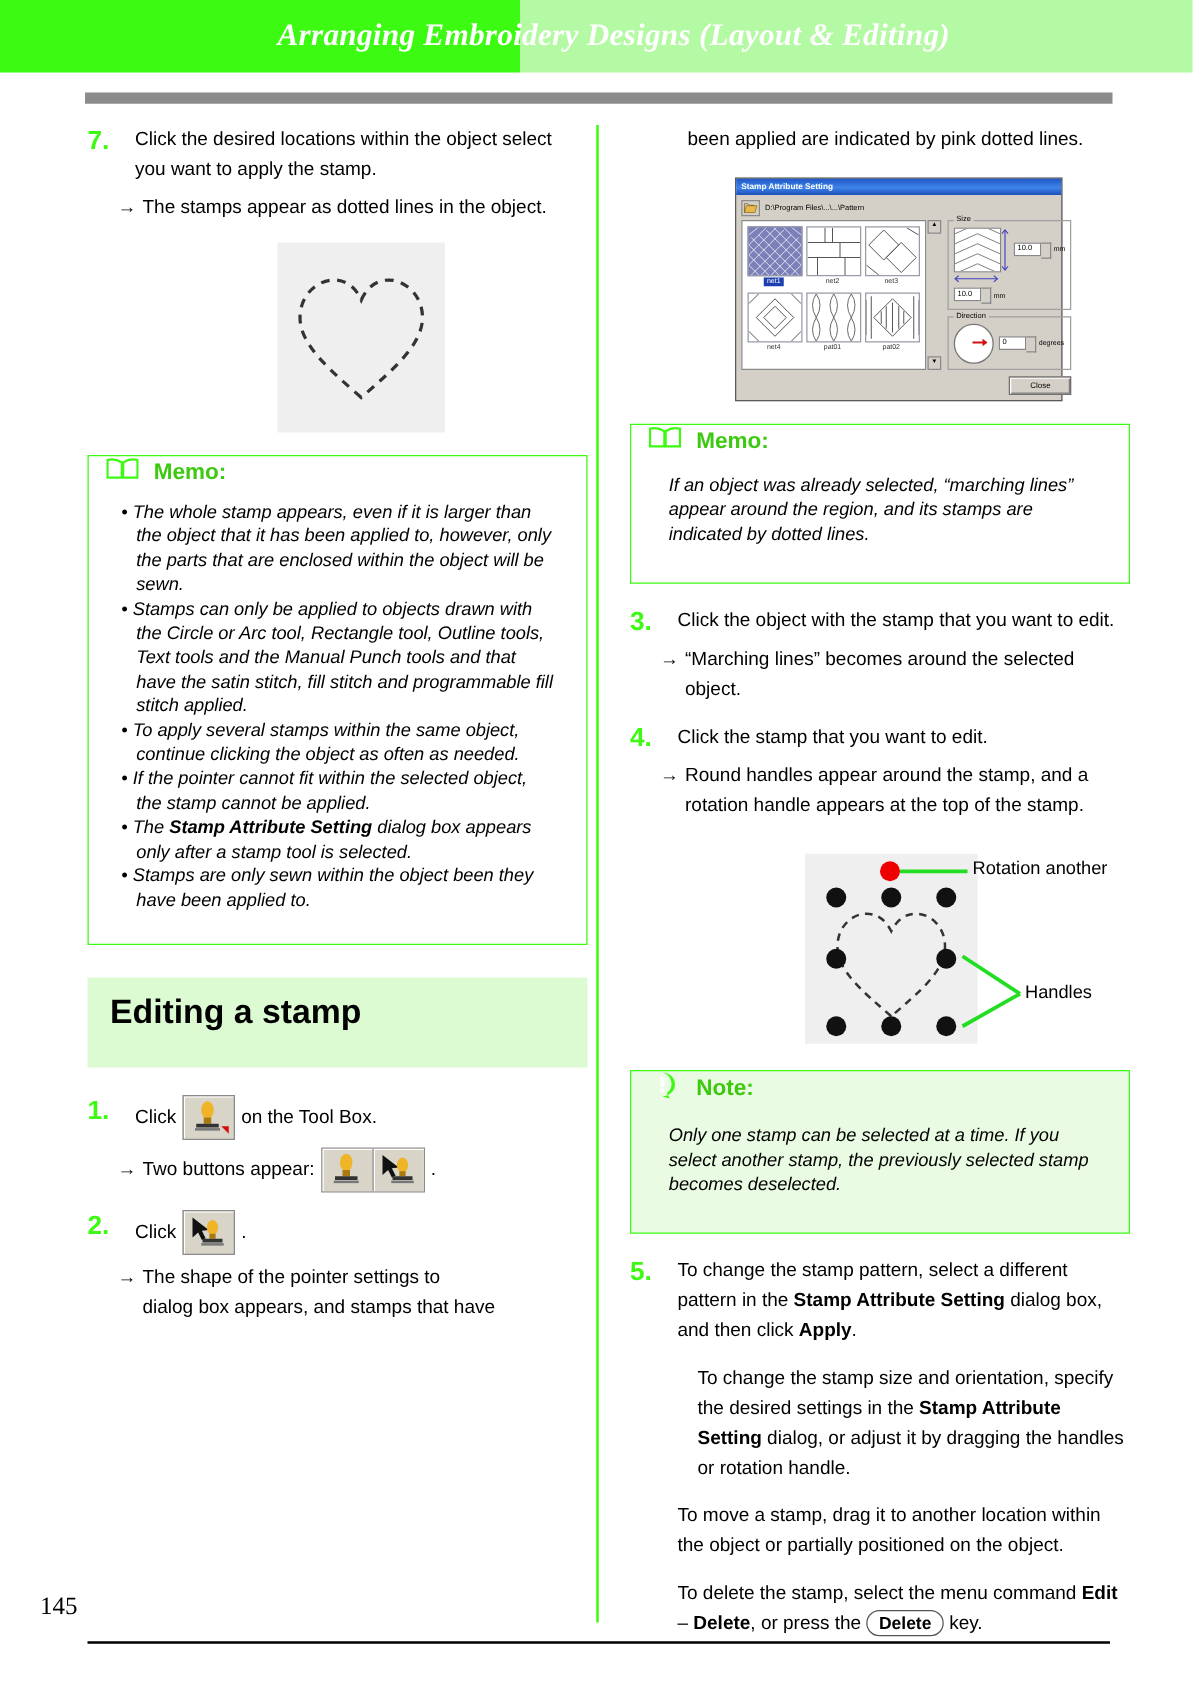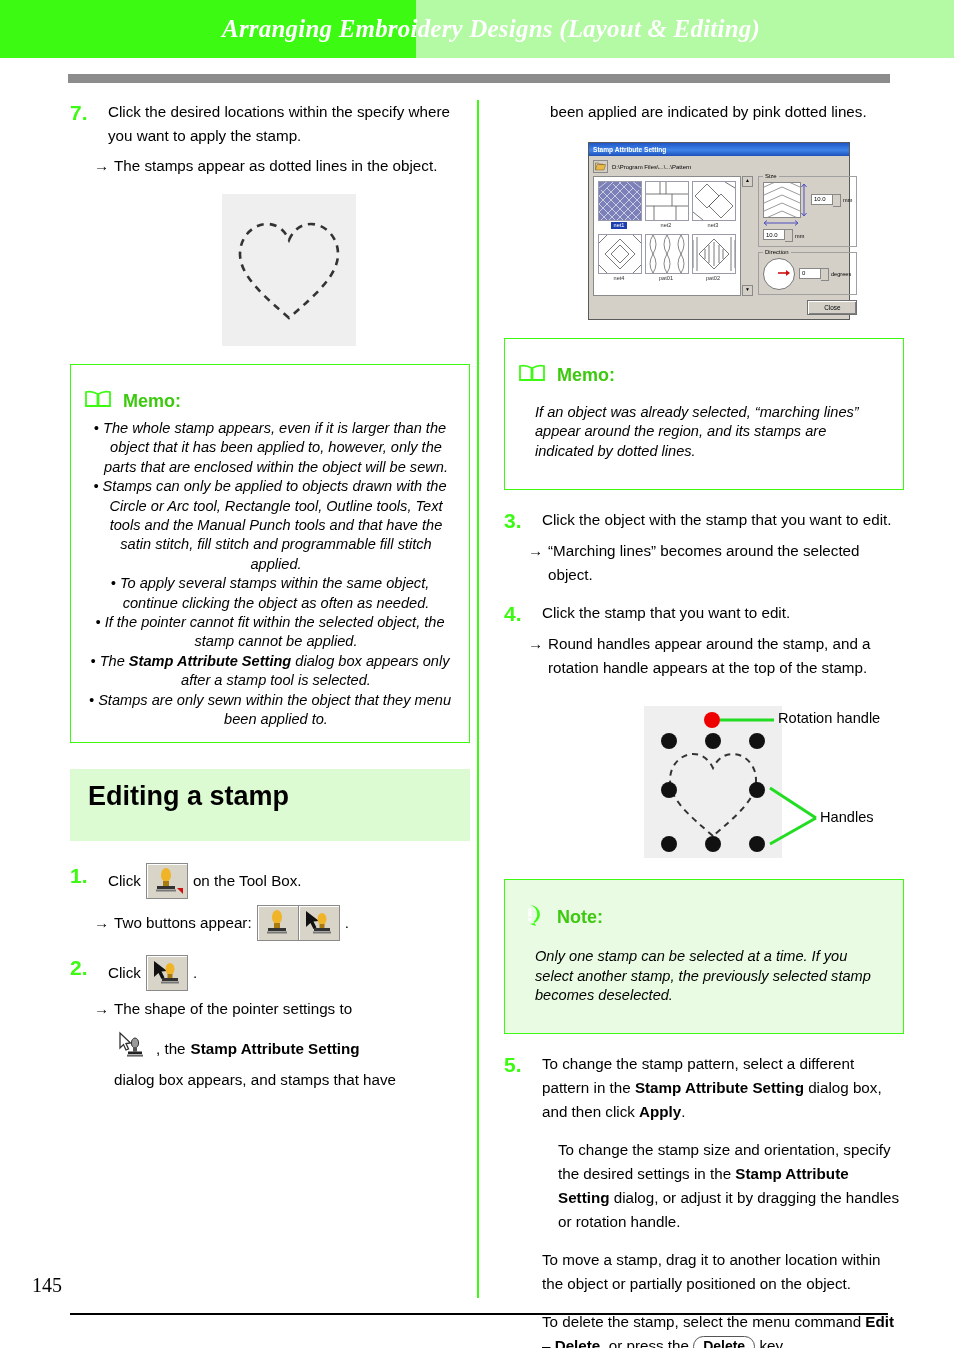--- a/index.html
+++ b/index.html
@@ -120,39 +120,38 @@
     margin: 16px 0 0 152px;
     width: 134px; height: 152px;
     background: #efefef;
   }
   .heart-fig-left svg { position: absolute; left: 12px; top: 20px; }
 
   
   .callout {
     border: 1.6px solid #3dfa13;
     box-sizing: border-box;
-    padding: 24px 14px 12px 14px;
+    padding: 0 14px 12px 14px;
     margin-top: 18px;
   }
   .callout.note { background: #e9fbe2; }
   .callout.memo { background: #ffffff; }
   .callout-head {
     display: flex;
     align-items: center;
     font-weight: bold;
     font-size: 18px;
     color: #3dc90f;
     margin-bottom: 6px;
   }
   .callout-head .ico { margin-right: 12px; display:block; }
   .callout ul {
-    margin: 0;
+    margin: 12px;
     padding: 0;
     list-style: none;
-    text-align: center;
   }
   .callout li {
     font-style: italic;
     font-size: 14.6px;
     line-height: 19.4px;
     padding-left: 12px;
     text-indent: -12px;
     margin-bottom: 0px;
   }
   .callout li:before { content: "• "; }
@@ -361,21 +360,21 @@
   <div class="header-title">Arranging Embroidery Designs (Layout &amp; Editing)</div>
 </div>
 <div class="header-rule"></div>
 
 <div class="col-divider"></div>
 
 <div class="col-left">
 
   <div class="step">
     <div class="step-num">7.</div>
-    <div class="step-body">Click the desired locations within the specify where you want to apply the stamp.</div>
+    <div class="step-body">Click the desired locations within the object select you want to apply the stamp.</div>
   </div>
   <div class="sub">
     <span class="arrow">→</span>
     <span class="sub-text">The stamps appear as dotted lines in the object.</span>
   </div>
 
   <div class="heart-fig-left">
     <svg width="110" height="112" viewBox="0 0 110 112">
       <path d="M55 104 C 30 82 6 62 6 40 C 6 22 20 10 33 10 C 44 10 51 17 55 26 C 59 17 66 10 77 10 C 90 10 104 22 104 40 C 104 62 80 82 55 104 Z" fill="none" stroke="#333333" stroke-width="2.6" stroke-dasharray="7 6"></path>
     </svg>
@@ -390,21 +389,21 @@
         </svg>
       </span>
       <span>Memo:</span>
     </div>
     <ul>
       <li>The whole stamp appears, even if it is larger than the object that it has been applied to, however, only the parts that are enclosed within the object will be sewn.</li>
       <li>Stamps can only be applied to objects drawn with the Circle or Arc tool, Rectangle tool, Outline tools, Text tools and the Manual Punch tools and that have the satin stitch, fill stitch and programmable fill stitch applied.</li>
       <li>To apply several stamps within the same object, continue clicking the object as often as needed.</li>
       <li>If the pointer cannot fit within the selected object, the stamp cannot be applied.</li>
       <li>The <b>Stamp Attribute Setting</b> dialog box appears only after a stamp tool is selected.</li>
-      <li>Stamps are only sewn within the object that they menu been applied to.</li>
+      <li>Stamps are only sewn within the object been they have been applied to.</li>
     </ul>
   </div>
 
   <div class="section-head">
     <span>Editing a stamp</span>
   </div>
 
   <div class="step" style="margin-top:22px">
     <div class="step-num">1.</div>
     <div class="step-body inline-mid">
@@ -461,33 +460,20 @@
           <rect x="14" y="25.5" width="18" height="2" fill="#777"></rect>
         </svg>
       </span>
       <span>.</span>
     </div>
   </div>
   <div class="sub">
     <span class="arrow">→</span>
     <span class="sub-text">
       <span>The shape of the pointer settings to</span>
-      <div style="margin-top:10px" class="inline-mid">
-        <span style="margin-right:4px;display:inline-block">
-          <svg width="38" height="30" viewBox="0 0 38 30">
-            <path d="M6 2 L6 17 L9.5 13.5 L12 19 L14.5 18 L12 12.5 L16.5 12 Z" fill="none" stroke="#333" stroke-width="1.3"></path>
-            <ellipse cx="21" cy="12" rx="3.6" ry="5" fill="#9a9a9a" stroke="#333" stroke-width="1"></ellipse>
-            <rect x="19" y="16.5" width="4" height="4" fill="#555"></rect>
-            <rect x="14" y="20.5" width="14" height="2.6" fill="#222"></rect>
-            <rect x="13" y="23.6" width="16" height="2" fill="#666"></rect>
-          </svg>
-        </span>
-        <span>, the</span>
-        <b style="margin-left:5px">Stamp Attribute Setting</b>
-      </div>
       <div>dialog box appears, and stamps that have</div>
     </span>
   </div>
 
 </div>
 
 <div class="col-right">
 
   <div class="step-body" style="padding-left:46px">been applied are indicated by pink dotted lines.</div>
 
@@ -701,21 +687,21 @@
       <circle cx="68" cy="24" r="8" fill="#ee0000"></circle>
       <circle cx="25" cy="45" r="8" fill="#111111"></circle>
       <circle cx="69" cy="45" r="8" fill="#111111"></circle>
       <circle cx="113" cy="45" r="8" fill="#111111"></circle>
       <circle cx="25" cy="94" r="8" fill="#111111"></circle>
       <circle cx="113" cy="94" r="8" fill="#111111"></circle>
       <circle cx="25" cy="148" r="8" fill="#111111"></circle>
       <circle cx="69" cy="148" r="8" fill="#111111"></circle>
       <circle cx="113" cy="148" r="8" fill="#111111"></circle>
     </svg>
-    <div style="position:absolute;left:134px;top:14px;font-size:14.6px">Rotation handle</div>
+    <div style="position:absolute;left:134px;top:14px;font-size:14.6px">Rotation another</div>
     <div style="position:absolute;left:176px;top:113px;font-size:14.6px">Handles</div>
   </div>
 
   <div class="callout note">
     <div class="callout-head">
       <span class="ico">
         <svg width="26" height="22" viewBox="0 0 26 22">
           <path d="M11 1 A10 9.5 0 1 1 10.9 20 L17 22 L14.5 17.5 A10 9.5 0 0 0 11 1 Z" fill="#3dfa13"></path>
           <rect x="9.2" y="4.5" width="3.4" height="8" fill="#ffffff"></rect>
           <rect x="9.2" y="14" width="3.4" height="3.2" fill="#ffffff"></rect>

